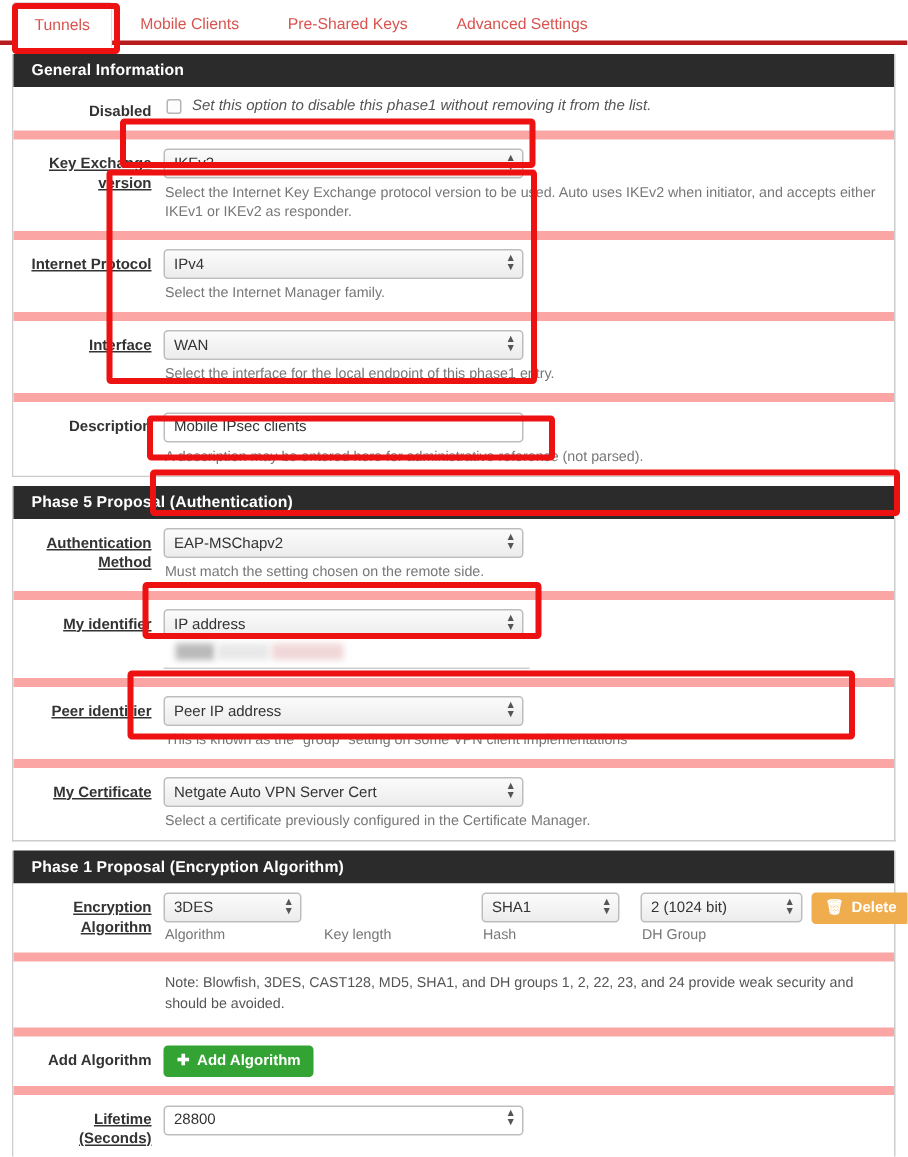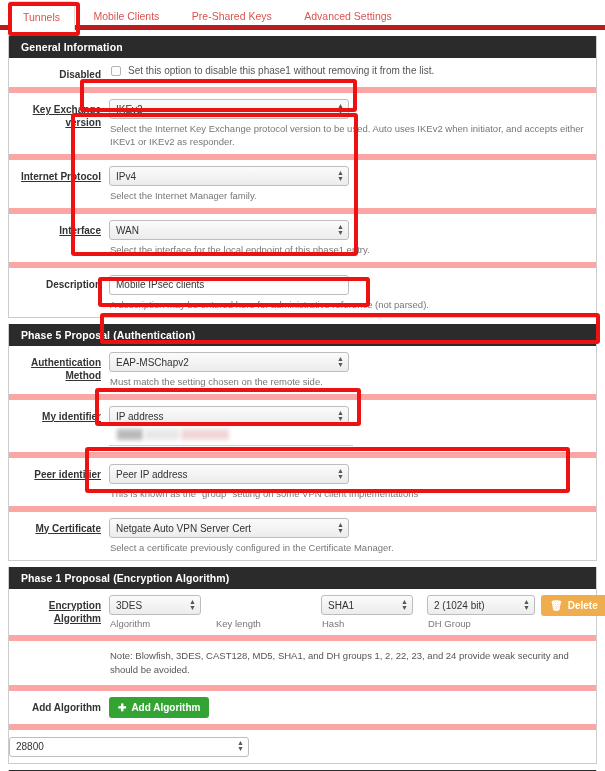--- a/index.html
+++ b/index.html
@@ -10,21 +10,21 @@
     font-family: "Liberation Sans", sans-serif;
     overflow: hidden;
   }
   #page { position: relative; width: 605px; height: 771px; background:#fff; }
 
   
   .tabbar {
     position: relative;
     height: 30px;
     padding-left: 8px;
-    border-bottom: 5px solid #b91c1c;
+    border-bottom: 3px solid #b91c1c;
     background: #ffffff;
   }
   .tab {
     display: inline-block;
     font-size: 10.5px;
     color: #d9534f;
     padding: 8px 14px 7px 14px;
     line-height: 14px;
     cursor: pointer;
     white-space: nowrap;
@@ -117,21 +117,21 @@
     pointer-events: none;
     text-align: center;
   }
   .selwrap .arrows span { display:block; }
 
   .w240 { width: 240px; }
   .w92  { width: 92px; }
   .w108 { width: 108px; }
 
   
-  .cbrow { display: flex; align-items: flex-start; }
+  .cbrow { display: flex; align-items: flex-start; font-style: italic; }
   .cbox {
     width: 10px; height: 10px;
     border: 1px solid #b5b5b5;
     background: #fdfdfd;
     border-radius: 2px;
     margin: 2px 7px 0 2px;
     flex: 0 0 10px;
   }
   .cbtext { font-size: 10px; color: #555555; line-height: 14px; }
 
@@ -443,20 +443,23 @@
         <div class="row-label">Add Algorithm</div>
         <div class="row-field">
           <button class="btn btn-green">
             <span class="glyph">✚</span>
             <span>Add Algorithm</span>
           </button>
         </div>
       </div>
 
       <div class="row">
+        <div class="row-label">
+          <u>Lifetime (Seconds)</u>
+        </div>
         <div class="row-field">
           <span class="selwrap">
             <input class="ctl spin w240" value="28800" style="">
             <span class="arrows">
                 <span>▲</span>
                 <span>▼</span>
               </span>
           </span>
         </div>
       </div>

